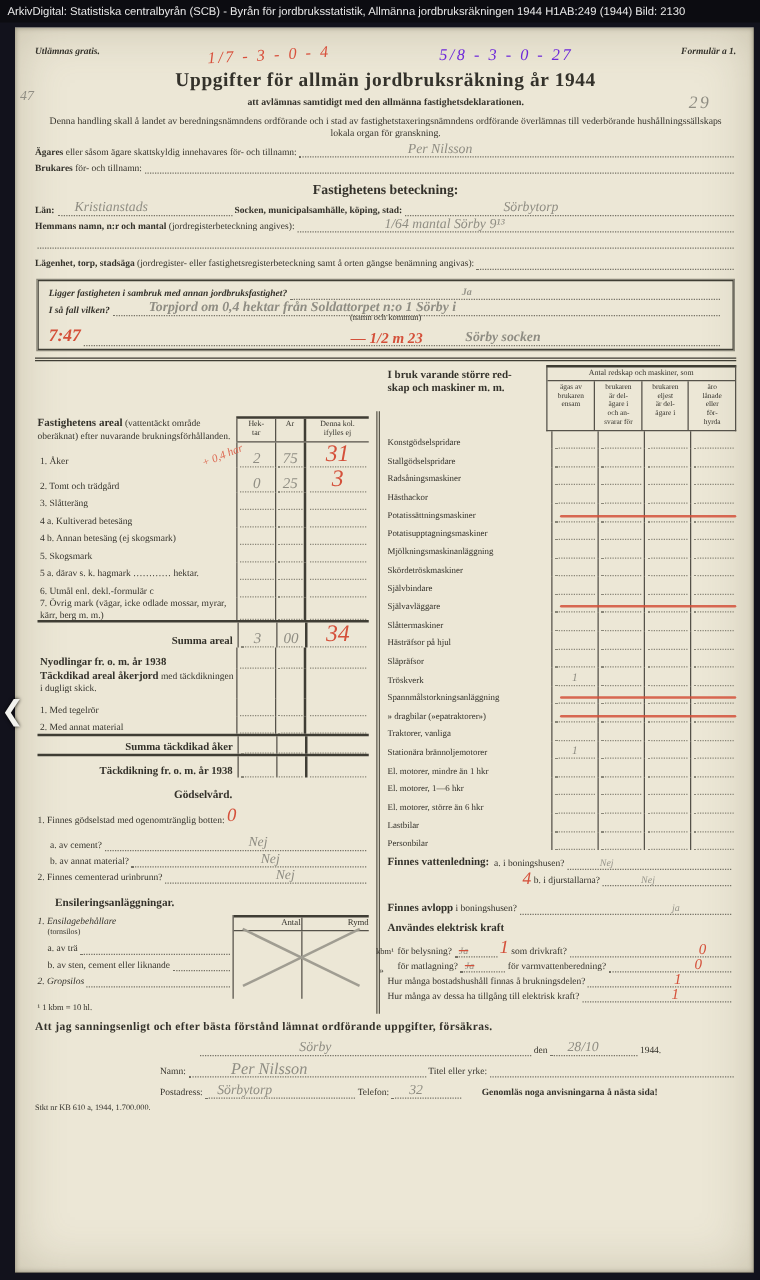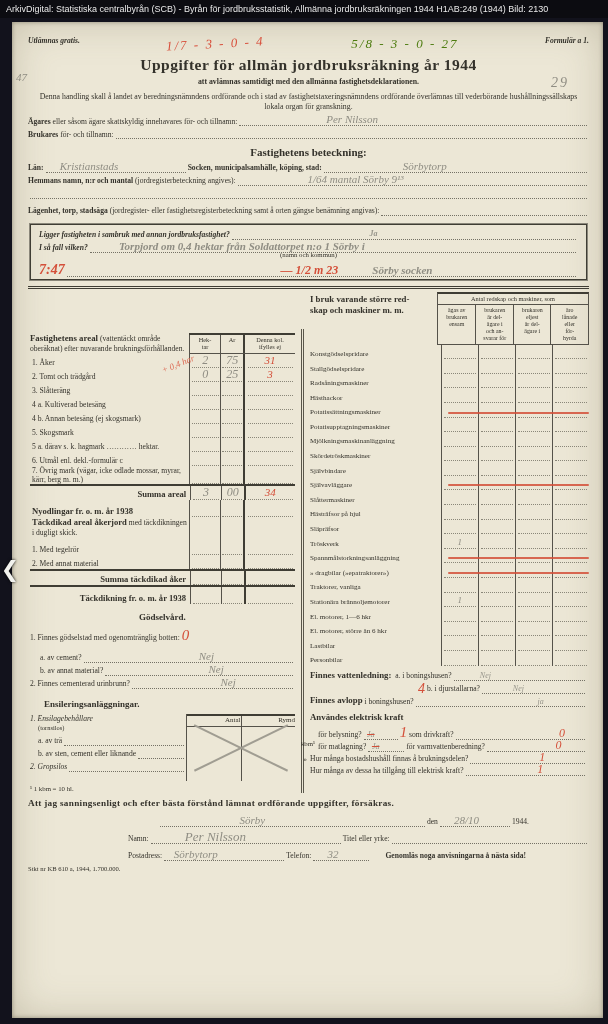--- a/index.html
+++ b/index.html
@@ -19,21 +19,21 @@
   .b{font-weight:bold;}
   .line{display:flex;align-items:flex-end;margin-top:3px;}
   .leader{flex:1;border-bottom:1px dotted #747165;height:9px;position:relative;margin:0 2px;}
   .leader .hw, .leader .hw-red{position:absolute;bottom:0px;left:10%;white-space:nowrap;}
   .hw{font-style:italic;color:#8f8d83;font-size:11px;line-height:1;}
   .hw-sm{font-style:italic;color:#97958b;font-size:8px;line-height:1;}
   .hw-red{font-style:italic;color:#d4503a;font-size:12px;line-height:1;}
   
   .hdr1{display:flex;justify-content:space-between;align-items:flex-start;margin-top:8px;}
   .redcode{color:#d8503c;font-size:13px;font-style:italic;letter-spacing:2px;}
-  .redcode.faded{color:#4d7c0f;}
+  .redcode.faded{color:#6d28d9;}
   .pencil{color:#8f8d83;font-style:italic;}
   .title{font-size:15.5px;font-weight:bold;text-align:center;margin-top:2px;letter-spacing:.5px;}
   .subtitle{font-size:7.8px;font-weight:bold;text-align:center;margin-top:2px;}
   .instruction{font-size:7.8px;text-align:center;margin:5px 2px 4px 2px;}
   .corner47{position:absolute;left:4px;top:48px;font-size:11px;}
   .pencil29{position:absolute;right:34px;top:52px;font-size:14px;letter-spacing:2px;}
   
   .box{border:1.5px solid #3f3d34;outline:1px solid #8a877a;margin:8px 2px 6px 2px;
     padding:5px 8px 2px 8px;font-style:italic;font-weight:bold;}
   .box .paren{text-align:center;font-weight:normal;font-style:normal;font-size:6.8px;margin-top:-2px;}
@@ -49,21 +49,21 @@
     padding:1px 0;line-height:1.2;}
   .ach.w1{width:30px;} .ach.w2{width:22px;} .ach.w3{width:50px;border-left:2px solid #3f3d34;}
   .arow{display:flex;align-items:flex-end;min-height:14px;}
   .arow.tall .alabel{line-height:1.2;}
   .alabel{width:158px;padding-left:2px;}
   .acell{align-self:stretch;display:flex;align-items:flex-end;justify-content:center;position:relative;}
   .acell>span{width:90%;border-bottom:1px dotted #8a8779;text-align:center;min-height:9px;}
   .acell.hek{width:30px;border-left:1px solid #55524a;}
   .acell.ar{width:22px;border-left:1px solid #55524a;}
   .acell.c3{width:50px;border-left:2px solid #3f3d34;}
-  .acell .hw{font-size:12px;} .acell .hw-red{font-size:11px;}
+  .acell .hw{font-size:12px;} .acell .hw-red{font-size:19px;}
   .sumrow .acell>span{border-bottom:1px dotted #8a8779;}
   .sumrow{border-top:2px solid #3f3d34;}
   .sumlabel{width:158px;text-align:right;padding-right:4px;font-weight:bold;font-size:8.6px;}
   .reddiag{position:absolute;color:#dd6a53;font-size:9px;font-style:italic;transform:rotate(-22deg);
     white-space:nowrap;z-index:3;}
   .secthead{font-weight:bold;font-size:9px;text-align:center;margin:8px 0 4px 0;}
   
   .enswrap{display:flex;margin-top:2px;position:relative;}
   .enslabels{flex:1;}
   .enstable{width:108px;border-left:1px solid #55524a;position:relative;}
@@ -767,20 +767,35 @@
               <span></span>
             </div>
             <div class="mcell">
               <span></span>
             </div>
             <div class="mcell">
               <span></span>
             </div>
           </div>
           <div class="mrow">
+            <div class="mlabel">El. motorer, mindre än 1 hkr</div>
+            <div class="mcell">
+              <span></span>
+            </div>
+            <div class="mcell">
+              <span></span>
+            </div>
+            <div class="mcell">
+              <span></span>
+            </div>
+            <div class="mcell">
+              <span></span>
+            </div>
+          </div>
+          <div class="mrow">
             <div class="mlabel">El. motorer, 1—6 hkr</div>
             <div class="mcell">
               <span></span>
             </div>
             <div class="mcell">
               <span></span>
             </div>
             <div class="mcell">
               <span></span>
             </div>
@@ -843,21 +858,21 @@
               <span class="hw-sm" style="position:absolute;bottom:0;left:20%;">Nej</span>
             </span>
         </div>
         <div class="vline" style="padding-left:108px;">
           <span class="red4">4</span>
           <span>b. i djurstallarna?</span>
           <span class="leader">
               <span class="hw-sm" style="position:absolute;bottom:0;left:30%;">Nej</span>
             </span>
         </div>
-        <div class="vline" style="margin-top:1px;">
+        <div class="vline" style="margin-top:12px;">
           <span class="vhead">Finnes avlopp</span>&nbsp;
           <span>i boningshusen?</span>
           <span class="leader">
               <span class="hw-sm" style="position:absolute;bottom:0;left:72%;">ja</span>
             </span>
         </div>
         <div class="vhead" style="margin-top:5px;">Användes elektrisk kraft</div>
         <div class="vline" style="padding-left:8px;">
           <span>för belysning?</span>
           <span class="leader" style="max-width:34px;">

